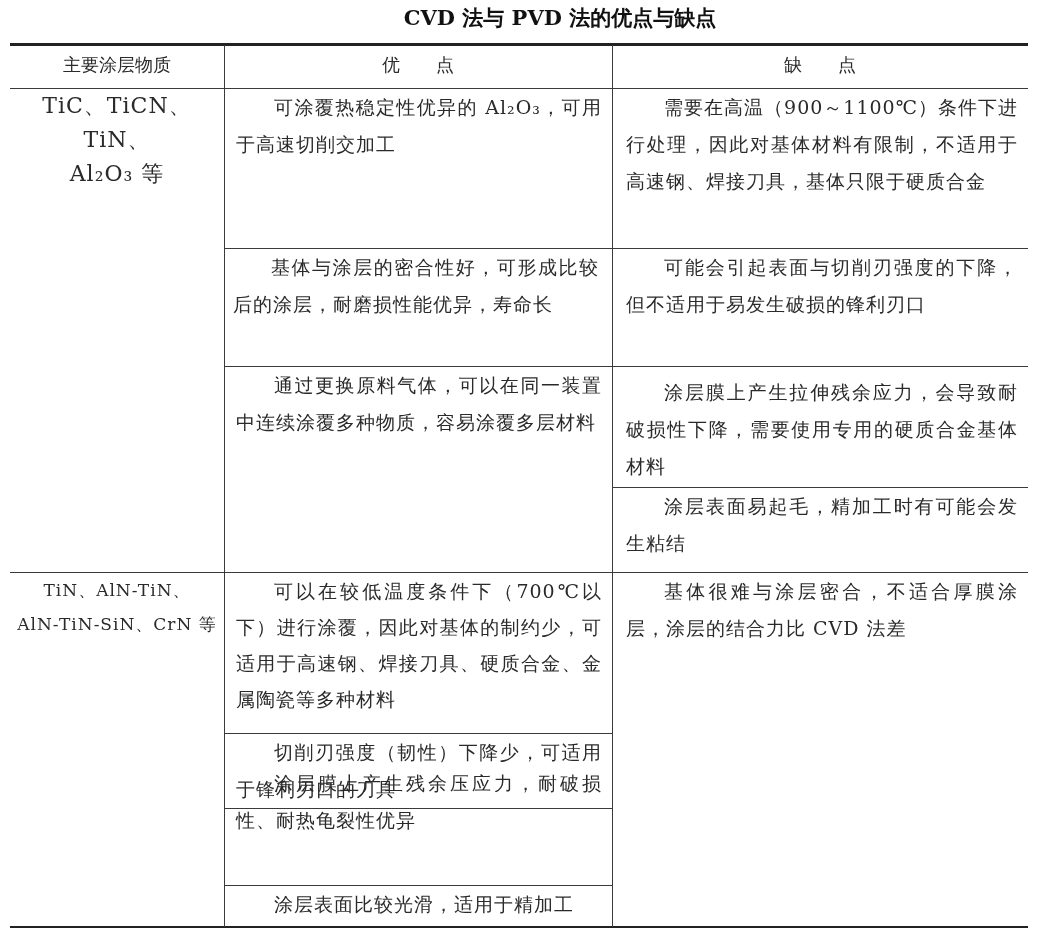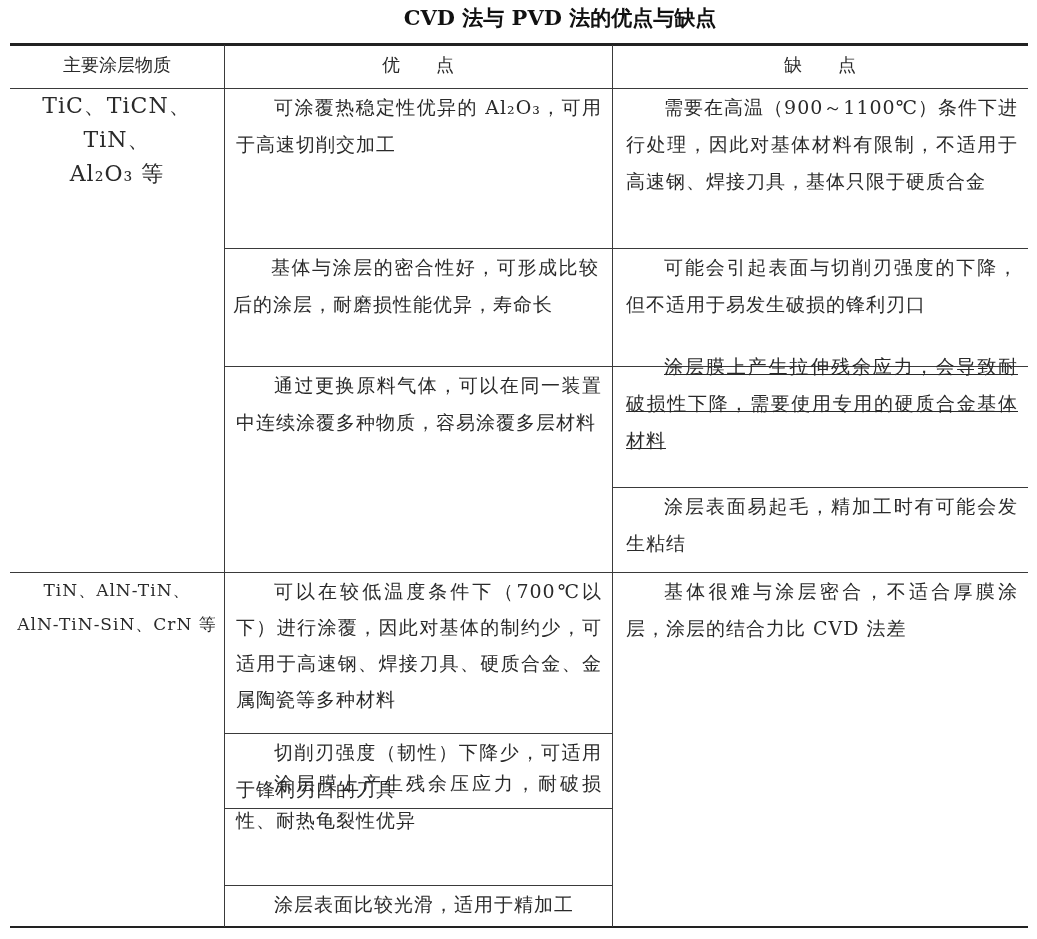--- a/index.html
+++ b/index.html
@@ -65,21 +65,21 @@
 <div class="cell" style="left:236px; top:367px; width:366px; height:205px;">
     <div class="txt">通过更换原料气体，可以在同一装置中连续涂覆多种物质，容易涂覆多层材料</div>
   </div>
 
 <div class="cell" style="left:626px; top:89px; width:392px; height:159px;">
     <div class="txt">需要在高温（900～1100℃）条件下进行处理，因此对基体材料有限制，不适用于高速钢、焊接刀具，基体只限于硬质合金</div>
   </div>
 <div class="cell" style="left:626px; top:249px; width:392px; height:117px;">
     <div class="txt">可能会引起表面与切削刃强度的下降，但不适用于易发生破损的锋利刃口</div>
   </div>
-<div class="cell" style="left:626px; top:348px; width:392px; height:120px;text-decoration:underline;">
+<div class="cell" style="left:626px; top:374px; width:392px; height:120px;">
     <div class="txt">涂层膜上产生拉伸残余应力，会导致耐破损性下降，需要使用专用的硬质合金基体材料</div>
   </div>
 <div class="cell" style="left:626px; top:488px; width:392px; height:84px;">
     <div class="txt">涂层表面易起毛，精加工时有可能会发生粘结</div>
   </div>
 
 <div class="cell center" style="left:10px; top:573px; width:214px; height:353px; font-size:17px; line-height:34px;">
   <div class="txt">
     <div>TiN、AlN-TiN、</div>
     <div>AlN-TiN-SiN、CrN 等</div>

